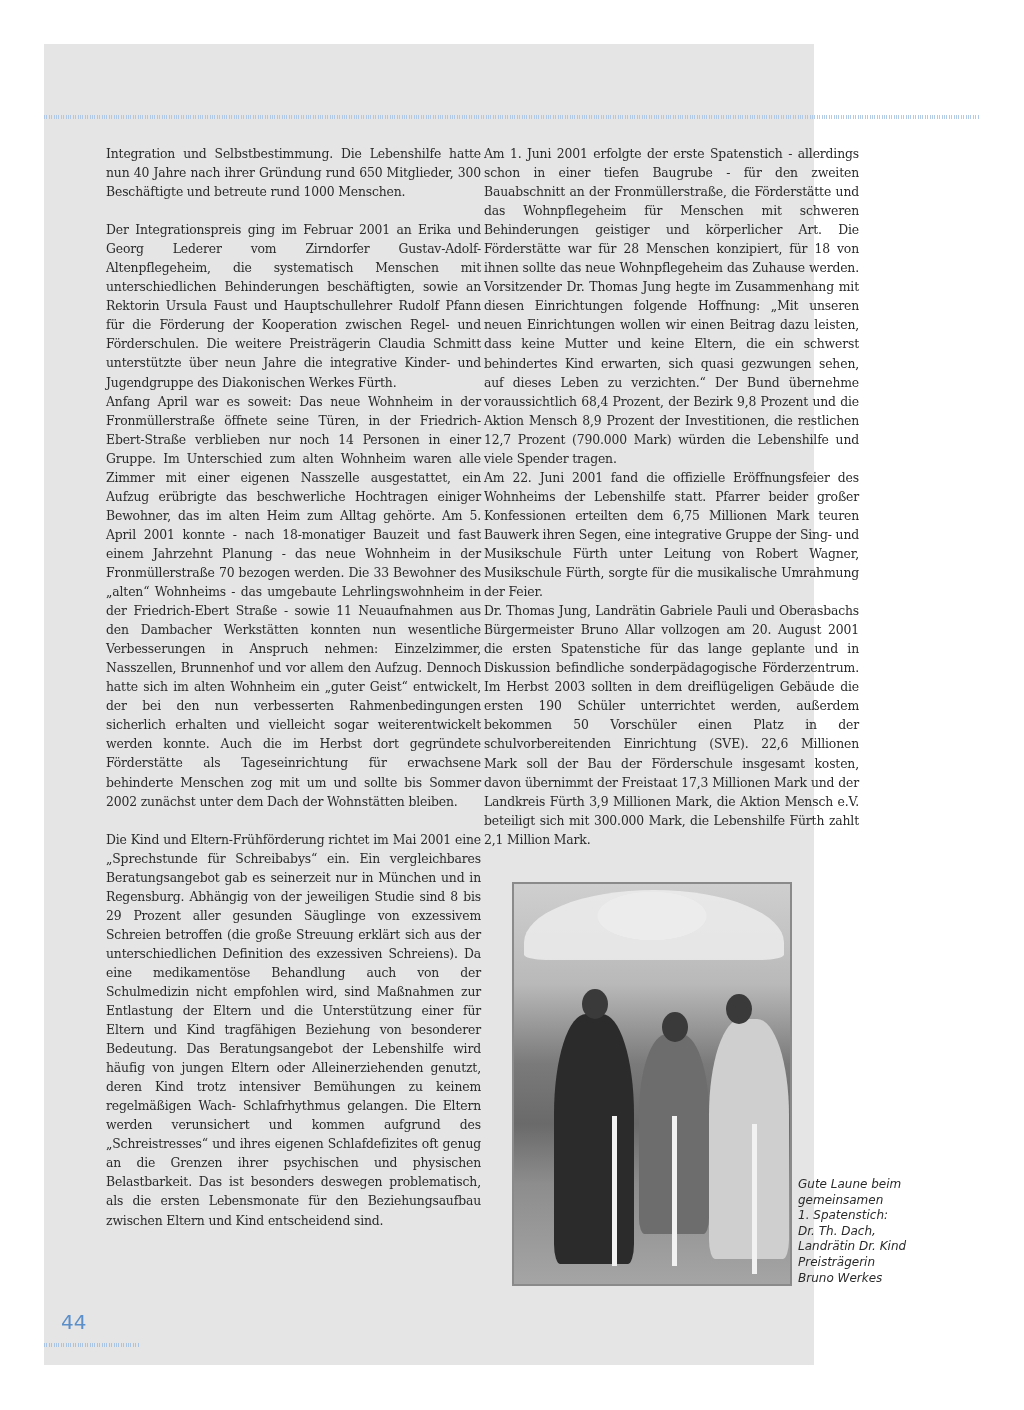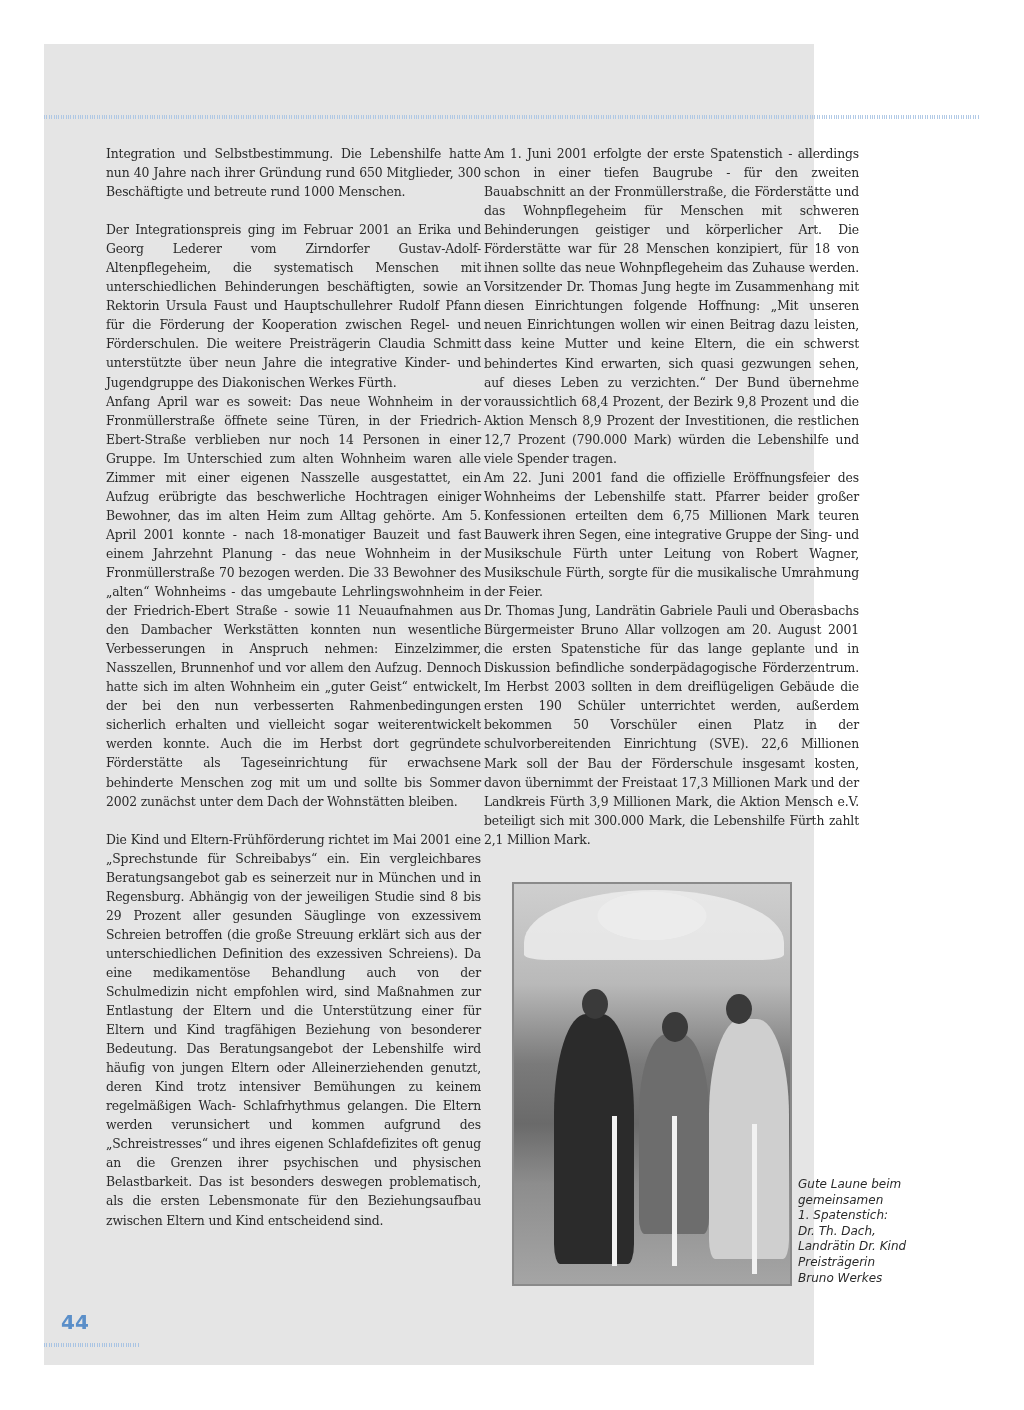--- a/index.html
+++ b/index.html
@@ -54,21 +54,21 @@
   .photo .s3 { left: 238px; top: 240px; height: 150px; }
   .caption {
     position: absolute; left: 754px; top: 1133px; width: 120px;
     font-family: "DejaVu Sans", "Liberation Sans", sans-serif;
     font-style: italic; font-size: 12px; line-height: 15.6px; color: #2a2a2a;
   }
   .caption span { display: block; white-space: nowrap; }
   .page-number {
     position: absolute; left: 17px; top: 1266px;
     font-family: "DejaVu Sans", "Liberation Sans", sans-serif;
-    font-weight: bold; font-size: 20px; color: #5b8fc9;
+    font-weight: normal; font-size: 20px; color: #5b8fc9;
   }
   .rule-bottom {
     position: absolute; left: 0; top: 1299px; width: 95px; height: 4px;
     background-image: repeating-linear-gradient(90deg, #a9c4e3 0 1px, transparent 1px 2.4px);
   }
 </style>
 </head>
 <body>
 
 <div class="page">

